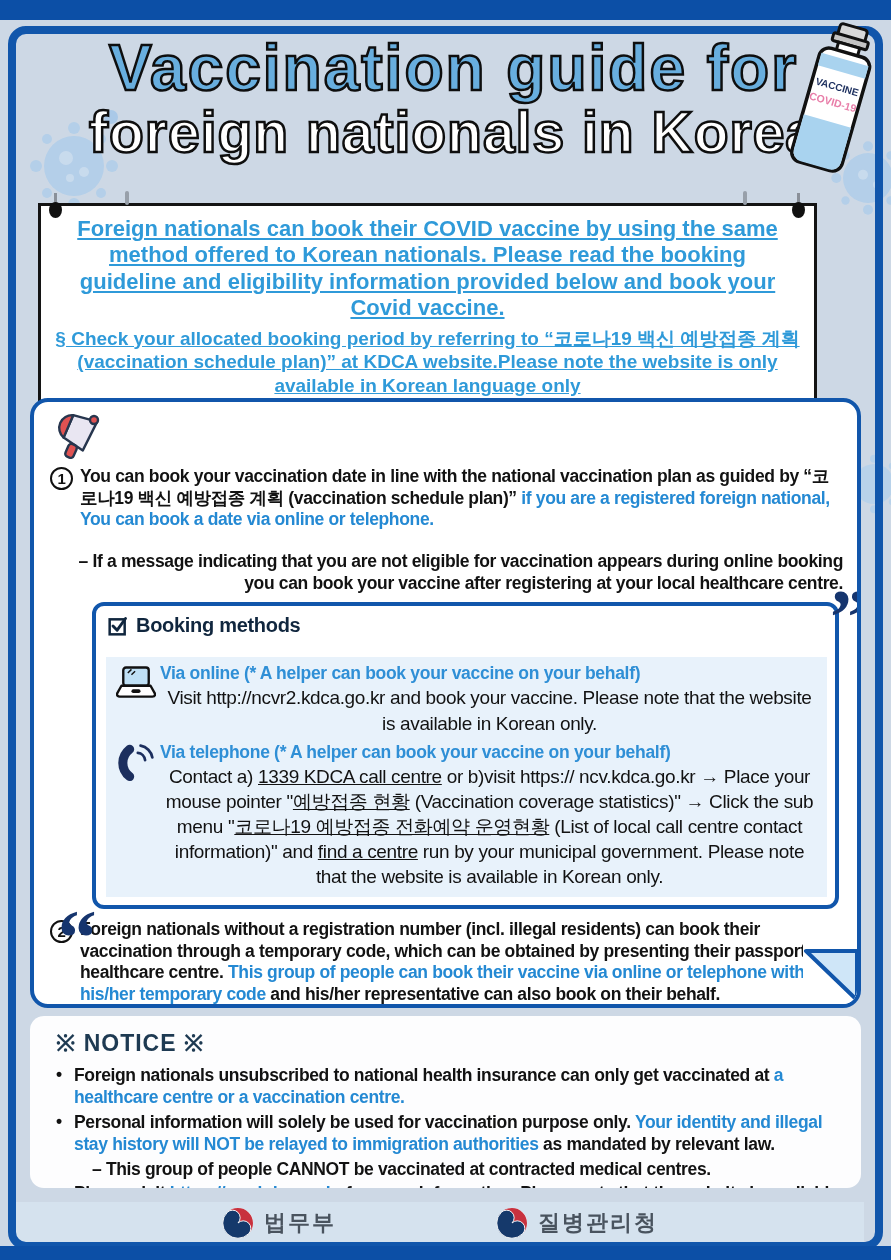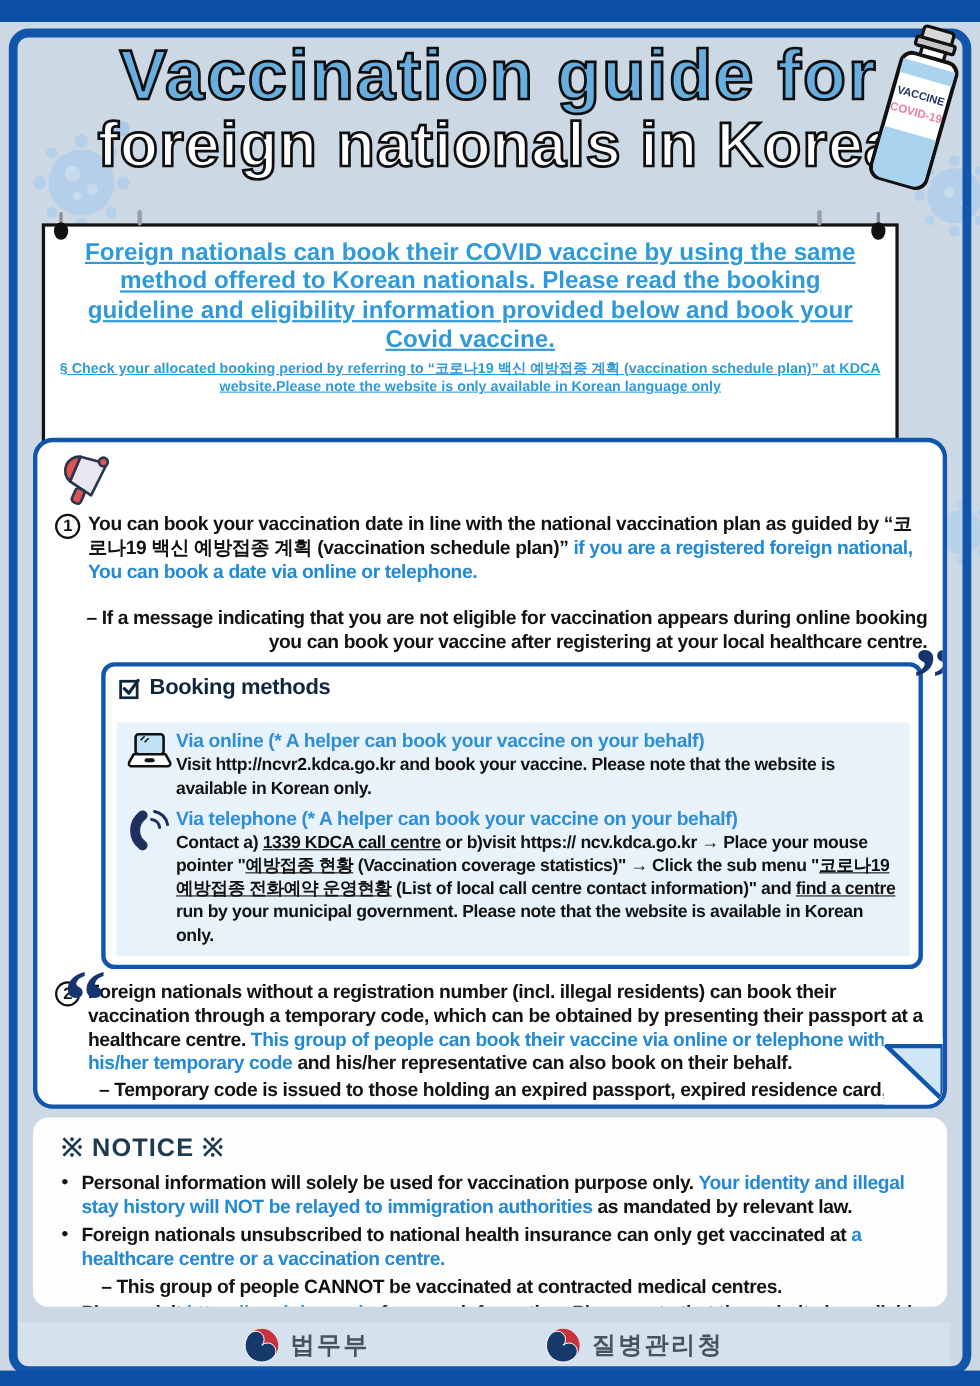--- a/index.html
+++ b/index.html
@@ -37,21 +37,21 @@
   
   .intro {
     position:absolute; left:38px; top:203px; width:779px; height:233px; z-index:4;
     background:#ffffff; border:3px solid #141414; padding:10px 8px 6px; text-align:center;
   }
   .intro .main {
     color:#2f9ad9; font-weight:bold; font-size:22px; line-height:1.2;
     text-decoration:underline; margin:0 12px;
   }
   .intro .sub {
-    color:#2f9ad9; font-weight:bold; font-size:13px; line-height:1.25;
+    color:#2f9ad9; font-weight:bold; font-size:19px; line-height:1.25;
     text-decoration:underline; margin:5px 4px 0;
   }
   .pin { position:absolute; top:-13px; width:14px; height:26px; }
   .pin .stem { position:absolute; left:5px; top:0; width:3px; height:12px; background:#8a9099; }
   .pin .head { position:absolute; left:0; top:9px; width:13px; height:16px; background:#111; border-radius:50%; }
   .pin-l { left:8px; } .pin-r { right:8px; }
   .nail { position:absolute; top:-15px; width:4px; height:14px; background:#98a0aa; border-radius:2px; }
   .nail-l { left:84px; } .nail-r { left:702px; }
 
   
@@ -84,21 +84,21 @@
   .bk {
     position:relative; margin:8px 4px 10px 42px; background:#fff;
     border:4px solid #1156ab; border-radius:12px; padding:6px 8px 8px 10px;
   }
   .bk-head { display:flex; align-items:center; gap:8px; margin:2px 0 20px 2px; }
   .bk-head .bh { font-size:20px; font-weight:800; color:#10263e; letter-spacing:-0.3px; }
   .bk-panel { background:#e8f2fb; padding:5px 8px 6px; }
   .bk-entry { position:relative; padding-left:46px; margin:1px 0 6px; }
   .bk-icon { position:absolute; left:2px; top:2px; }
   .bk-title { color:#2f8fd6; font-weight:bold; font-size:17.5px; letter-spacing:-0.3px; margin-bottom:1px; }
-  .bk-body { font-size:16px; font-weight:bold; letter-spacing:-0.35px; line-height:1.32; color:#121212; }
+  .bk-body { font-size:19px; font-weight:normal; letter-spacing:-0.35px; line-height:1.32; color:#121212;text-align:center; }
   .quote {
     position:absolute; font-family:"Liberation Serif", serif; font-weight:bold;
     font-size:78px; color:#16356e; line-height:0.55; z-index:5;
   }
   .q-tr { top:-10px; right:-34px; }
   .q-bl { left:-38px; bottom:-26px; transform:rotate(180deg); }
 
   .fold { position:absolute; right:-4px; bottom:-4px; z-index:6; }
 
   
@@ -263,22 +263,22 @@
     <p class="para dash2"><span class="run-k">– Temporary code is issued to those holding an expired passport, expired residence card, (an) identification document(s) issued by diplomatic missions in Korea or even in cases of their employer presenting such foreign nationals’ personal details to relevant authorities.</span></p>
 
     <svg class="fold" width="58" height="64" viewBox="0 0 58 64">
       <polygon points="0,0 58,0 58,64 0,64" fill="#ffffff"></polygon>
       <polygon points="3,7 54,7 54,56" fill="#cfe6f8" stroke="#1156ab" stroke-width="4" stroke-linejoin="round"></polygon>
     </svg>
   </div>
 
   <div class="notice">
     <div class="notice-head">※  NOTICE  ※</div>
+    <p class="bullet"><span class="run-k">Foreign nationals unsubscribed to national health insurance can only get vaccinated at </span><span class="run-b">a healthcare centre or a vaccination centre.</span></p>
     <p class="bullet"><span class="run-k">Personal information will solely be used for vaccination purpose only. </span><span class="run-b">Your identity and illegal stay history will NOT be relayed to immigration authorities</span><span class="run-k"> as mandated by relevant law.</span></p>
-    <p class="bullet"><span class="run-k">Foreign nationals unsubscribed to national health insurance can only get vaccinated at </span><span class="run-b">a healthcare centre or a vaccination centre.</span></p>
     <p class="nsub"><span class="run-k">– This group of people CANNOT be vaccinated at contracted medical centres.</span></p>
     <p class="bullet"><span class="run-k">Please visit </span><span class="run-b">https://ncv.kdca.go.kr</span><span class="run-k"> for more information. Please note that the website is available in Korean only.</span></p>
   </div>
 
   <div class="footer">
     <div class="logo">
       <svg width="32" height="32" viewBox="0 0 36 36">
         <circle cx="18" cy="18" r="17" fill="#ffffff"></circle>
         <path d="M30.02,30.02 A17,17 0 0 0 5.98,5.98 A8.5,8.5 0 0 1 18,18 A8.5,8.5 0 0 1 30.02,30.02 Z" fill="#c8313e"></path>
         <path d="M5.98,5.98 A17,17 0 1 0 30.02,30.02 A8.5,8.5 0 0 0 18,18 A8.5,8.5 0 0 0 5.98,5.98 Z" fill="#15396b" stroke="#ffffff" stroke-width="1"></path>

